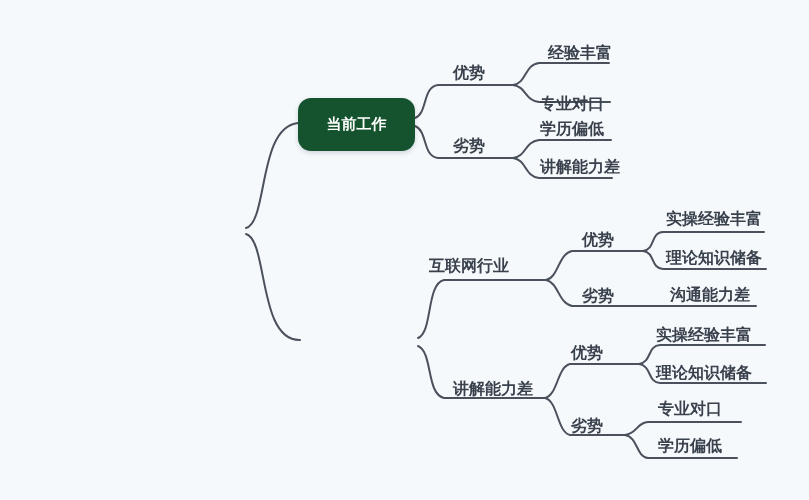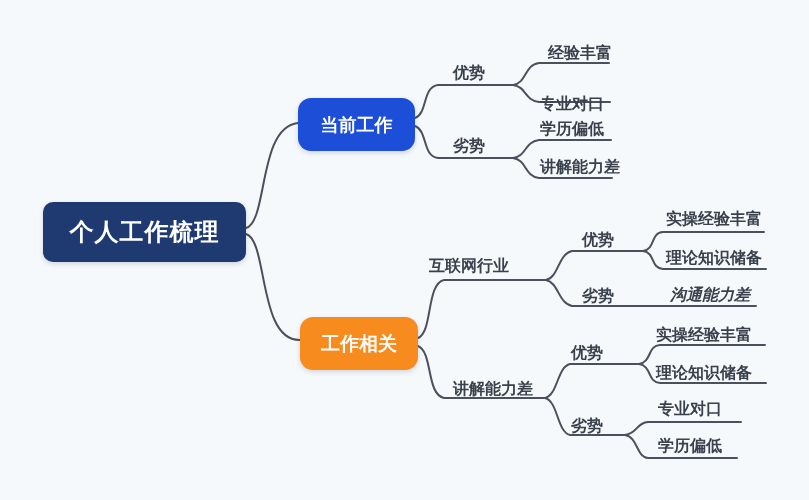--- a/index.html
+++ b/index.html
@@ -35,23 +35,23 @@
   }
   .box.root {
     left: 43px; top: 202px; width: 203px; height: 60px;
     background: #1e3a70;
     border-radius: 10px;
     font-size: 24px;
     letter-spacing: 1px;
   }
   .box.branch1 {
     left: 298px; top: 98px; width: 117px; height: 53px;
-    background: #1d4ed8;
+    background: #14532d;
     border-radius: 13px;
-    font-size: 18px;
+    font-size: 15px;
   }
   .box.branch2 {
     left: 300px; top: 317px; width: 118px; height: 53px;
     background: #f78b1e;
     border-radius: 13px;
     font-size: 19px;
   }
   .label {
     position: absolute;
     font-size: 16px;
@@ -87,37 +87,35 @@
     <path d="M 546,280 C 559,283 558,303 572,306 H 756"></path>
 
     <path d="M 545,398 C 558,395 557,367 570,364 H 639"></path>
     <path d="M 639,364 C 652,362 647,346 660,345 H 765"></path>
     <path d="M 639,364 C 652,366 647,382 660,383 H 766"></path>
     <path d="M 545,398 C 558,401 557,432 570,435 H 625"></path>
     <path d="M 625,435 C 638,433 636,423 648,422 H 741"></path>
     <path d="M 625,435 C 638,437 636,457 648,458 H 737"></path>
   </svg>
 
-  <div class="box root">个人工作梳理</div>
   <div class="box branch1">当前工作</div>
-  <div class="box branch2">工作相关</div>
 
   <div class="label" style="left:453px; top:64px;">优势</div>
   <div class="label" style="left:540px; top:44px;margin-left:8px;">经验丰富</div>
   <div class="label" style="left:540px; top:83px;margin-top:12px;">专业对口</div>
   <div class="label" style="left:453px; top:137px;">劣势</div>
   <div class="label" style="left:540px; top:120px;">学历偏低</div>
   <div class="label" style="left:540px; top:158px;">讲解能力差</div>
 
   <div class="label" style="left:429px; top:257px;">互联网行业</div>
   <div class="label" style="left:582px; top:231px;">优势</div>
   <div class="label" style="left:666px; top:210px;">实操经验丰富</div>
   <div class="label" style="left:666px; top:249px;">理论知识储备</div>
   <div class="label" style="left:582px; top:287px;">劣势</div>
-  <div class="label" style="left:670px; top:286px;font-style:italic;">沟通能力差</div>
+  <div class="label" style="left:670px; top:286px;">沟通能力差</div>
 
   <div class="label" style="left:453px; top:380px;">讲解能力差</div>
   <div class="label" style="left:571px; top:344px;">优势</div>
   <div class="label" style="left:656px; top:326px;">实操经验丰富</div>
   <div class="label" style="left:656px; top:364px;">理论知识储备</div>
   <div class="label" style="left:571px; top:417px;">劣势</div>
   <div class="label" style="left:658px; top:400px;">专业对口</div>
   <div class="label" style="left:658px; top:437px;">学历偏低</div>
 
 </div>

